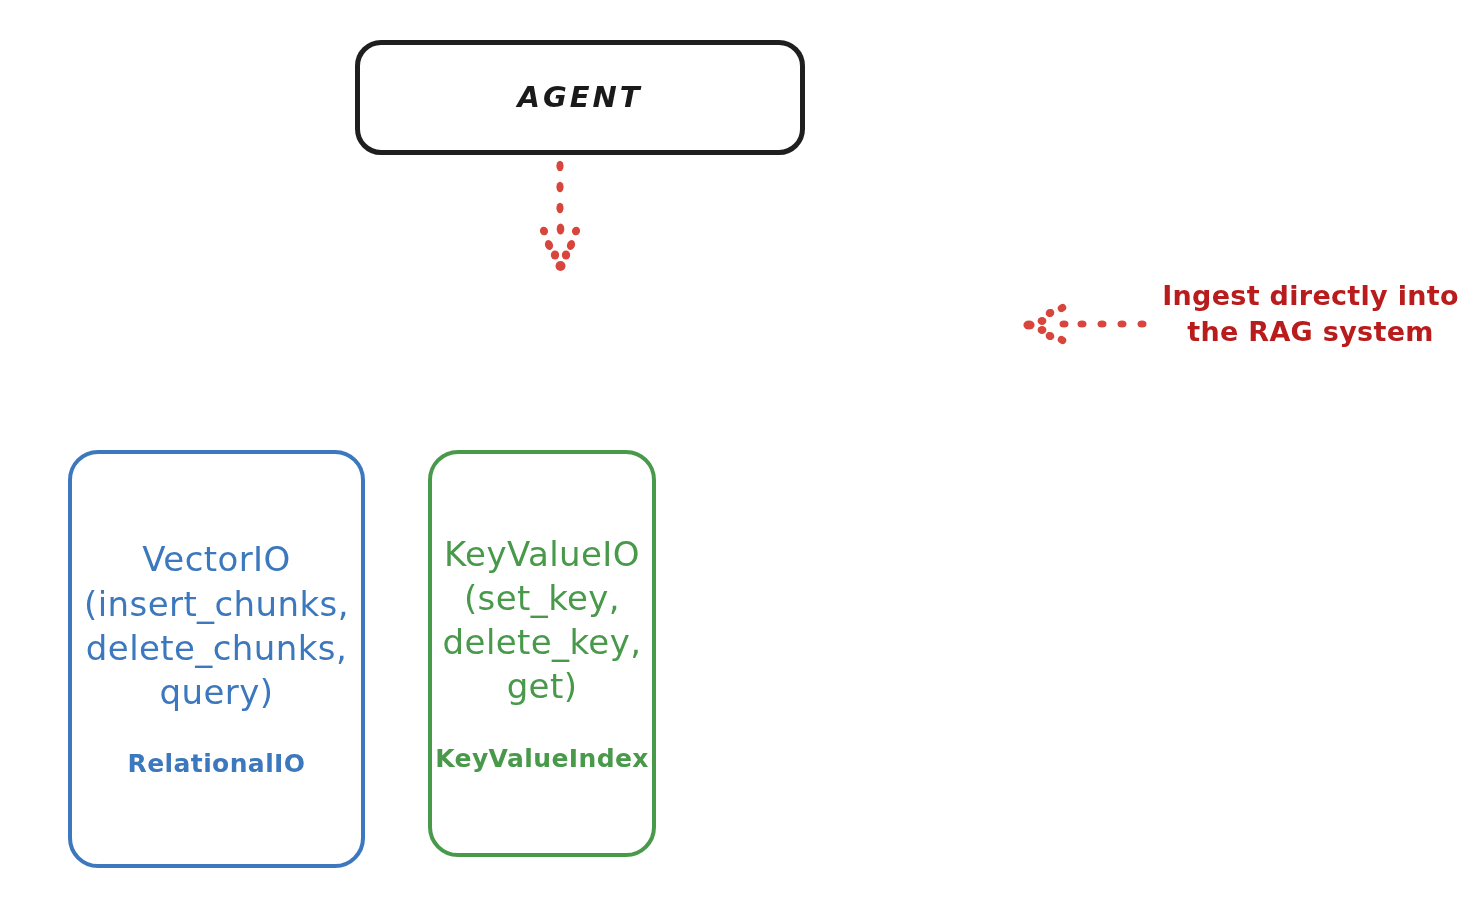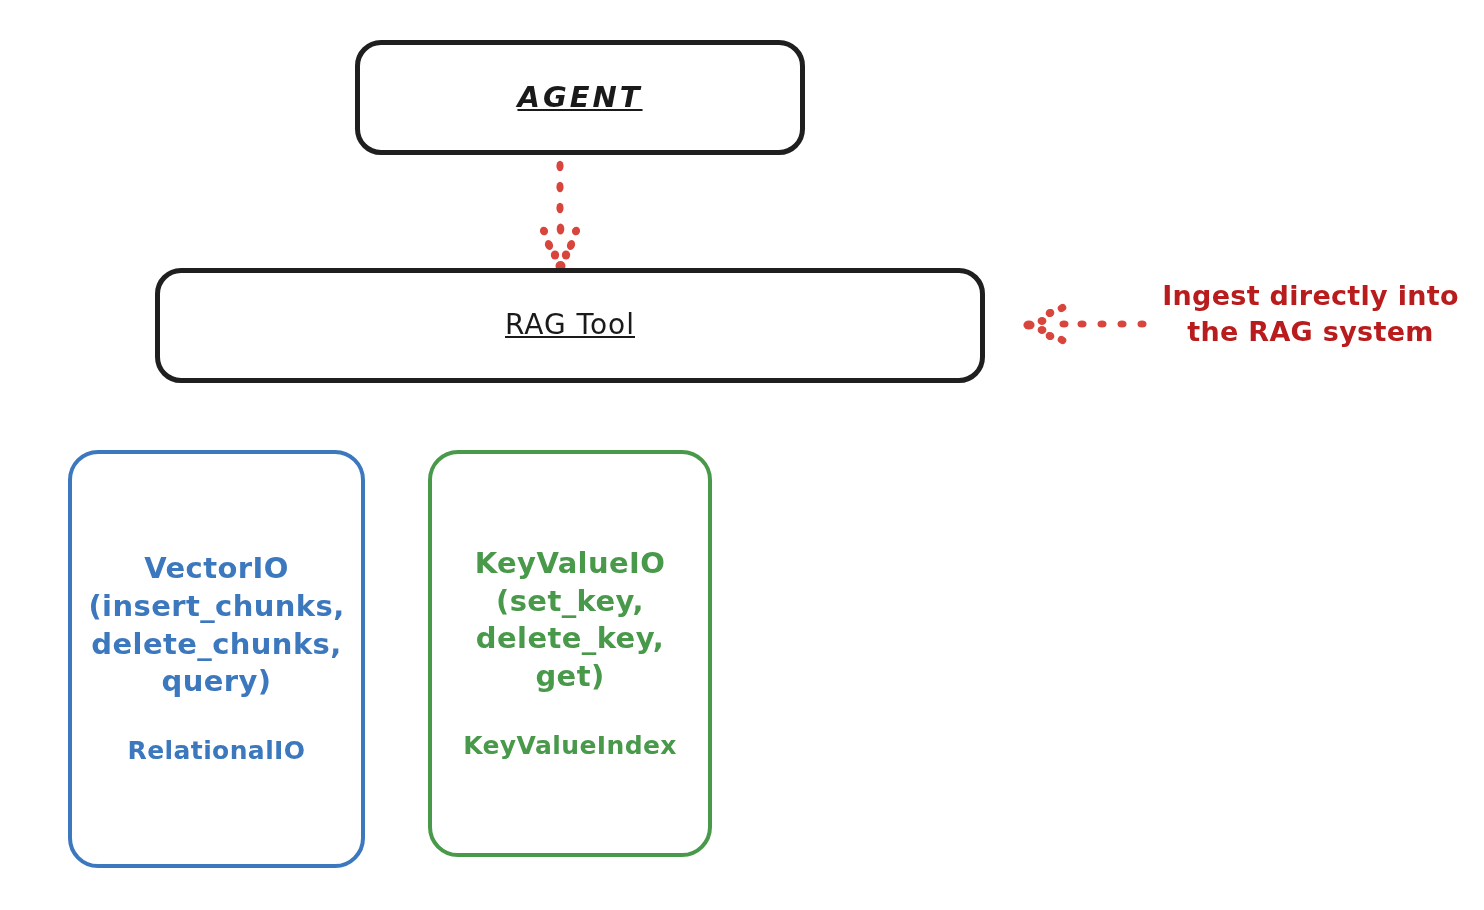--- a/index.html
+++ b/index.html
@@ -25,21 +25,20 @@
     flex-direction: column;
     align-items: center;
     justify-content: center;
     background: #ffffff;
   }
   .box-label {
     text-align: left;
     white-space: pre-line;
     line-height: 1.22;
     letter-spacing: 0.5px;
-    text-decoration: underline;
   }
 
   
   #agent-box {
     left: 355px;
     top: 40px;
     width: 450px;
     height: 115px;
     border: 5px solid #1f1f1f;
     border-radius: 26px;
@@ -77,22 +76,22 @@
     border-radius: 30px;
     padding: 0 10px;
   }
   .provider .api-label,
   .provider .index-label {
     text-align: center;
     white-space: pre-line;
     line-height: 1.3;
   }
   .provider .api-label {
-    font-size: 29px;
-    font-weight: 700;
+    font-size: 34px;
+    font-weight: 400;
     letter-spacing: 0.4px;
   }
   .provider .index-label {
     font-size: 25px;
     font-weight: 600;
     margin-top: 34px;
     letter-spacing: 0.4px;
   }
 
   #vector-box {
@@ -100,21 +99,21 @@
     top: 450px;
     width: 297px;
     height: 418px;
     border-color: #3c78bd;
   }
   #vector-box .api-label, #vector-box .index-label { color: #3c78bd; }
 
   #keyvalue-box {
     left: 428px;
     top: 450px;
-    width: 284px;
+    width: 228px;
     height: 407px;
     border-color: #48994a;
   }
   #keyvalue-box .api-label, #keyvalue-box .index-label { color: #48994a; }
 
   #relational-box {
     left: 785px;
     top: 450px;
     width: 280px;
     height: 405px;
@@ -174,23 +173,20 @@
       <ellipse cx="29" cy="71" rx="4" ry="4.4" transform="rotate(-25 29 71)"></ellipse>
       <ellipse cx="61" cy="71" rx="4" ry="4.4" transform="rotate(25 61 71)"></ellipse>
       <ellipse cx="34" cy="85" rx="4" ry="5" transform="rotate(-20 34 85)"></ellipse>
       <ellipse cx="56" cy="85" rx="4" ry="5" transform="rotate(20 56 85)"></ellipse>
       <ellipse cx="40" cy="95" rx="4.2" ry="4.6"></ellipse>
       <ellipse cx="51" cy="95" rx="4.2" ry="4.6"></ellipse>
       <ellipse cx="45.5" cy="106" rx="5" ry="5"></ellipse>
     </g>
   </svg>
 
-  <div class="box" id="rag-box">
-    <div class="box-label">RAG Tool</div>
-  </div>
 
   <svg class="arrow-svg" id="ingest-arrow" viewBox="0 0 130 56">
     <g fill="#d8453c">
       <ellipse cx="124" cy="28" rx="4.5" ry="3.6"></ellipse>
       <ellipse cx="104" cy="28" rx="4.5" ry="3.6"></ellipse>
       <ellipse cx="84" cy="28" rx="4.5" ry="3.6"></ellipse>
       <ellipse cx="64" cy="28" rx="4.5" ry="3.6"></ellipse>
       <ellipse cx="46" cy="28" rx="4.5" ry="3.6"></ellipse>
 
       <ellipse cx="44" cy="12" rx="4.4" ry="3.8" transform="rotate(-30 44 12)"></ellipse>

